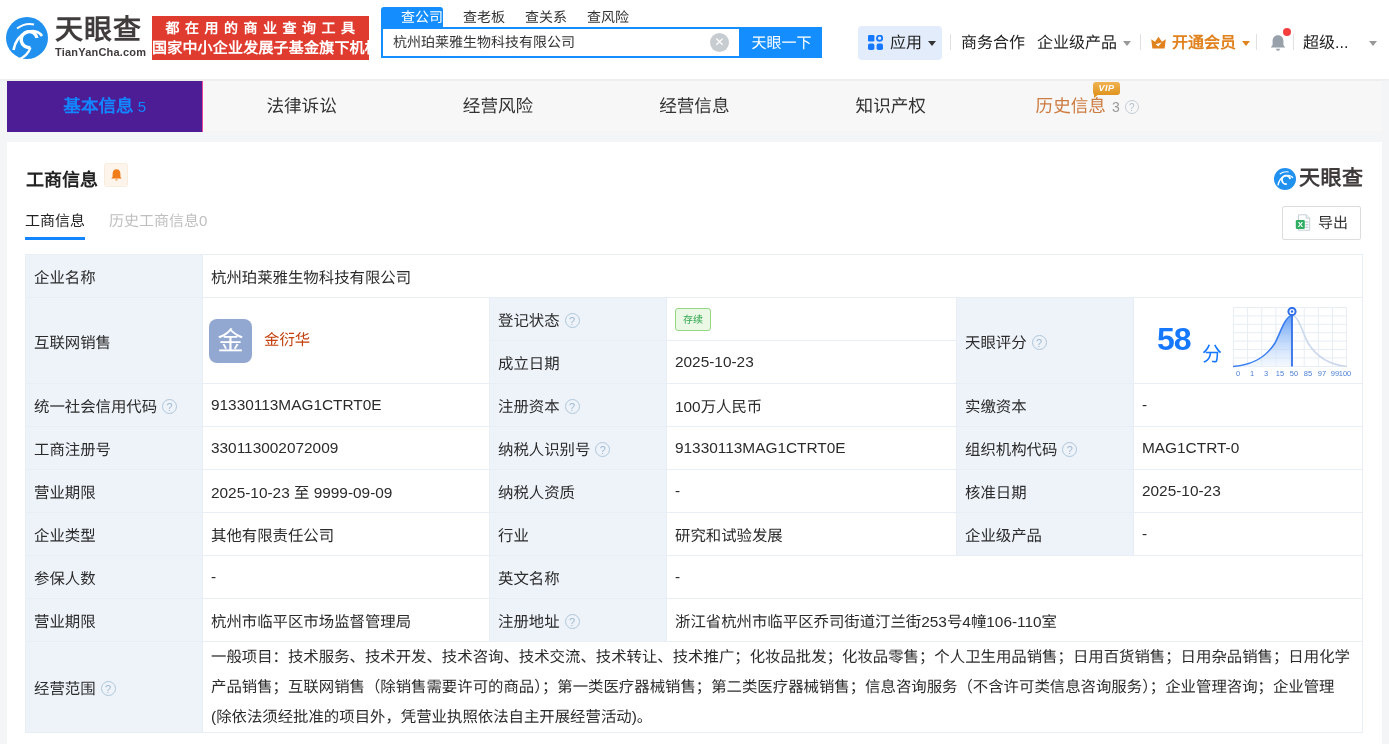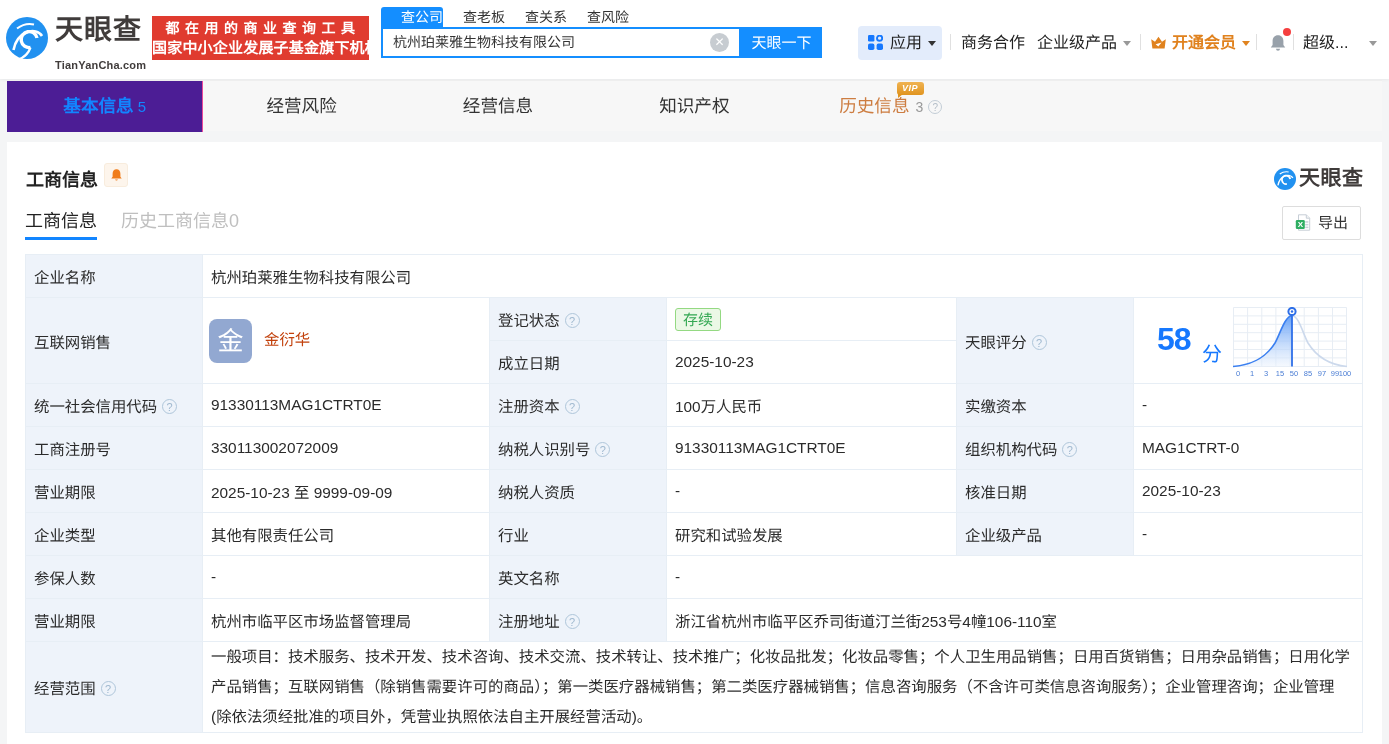--- a/index.html
+++ b/index.html
@@ -5,21 +5,21 @@
 <style>
 * { margin:0; padding:0; box-sizing:border-box; }
 html,body { width:1389px; height:744px; overflow:hidden; }
 body { font-family:"Liberation Sans", sans-serif; background:#f4f5f6; color:#333; }
 
 
 .hdr { position:relative; width:100%; height:79px; background:#fff; box-shadow:0 1px 3px rgba(0,0,0,0.05); }
 .logo { position:absolute; left:6px; top:17px; width:42px; height:42px; }
 .logo-txt { position:absolute; left:55px; top:16px; }
 .logo-cn { font-size:28px; font-weight:bold; color:#403c3b; letter-spacing:1px; line-height:27px; }
-.logo-en { font-size:11px; font-weight:bold; color:#403c3b; letter-spacing:0.2px; line-height:12px; margin-top:16px; }
+.logo-en { font-size:11px; font-weight:bold; color:#403c3b; letter-spacing:0.2px; line-height:12px; margin-top:3px; }
 .redbox { position:absolute; left:152px; top:16px; width:217px; height:44px; background:#e03b2f; color:#fff; text-align:center; padding-top:3px; }
 .redbox .l1 { font-size:14px; letter-spacing:5.5px; line-height:19px; font-weight:bold; white-space:nowrap; padding-left:5px; }
 .redbox .l2 { font-size:15px; letter-spacing:0.2px; line-height:19px; font-weight:bold; white-space:nowrap;text-align:right; }
 .stabs { position:absolute; left:381px; top:7px; height:20px; }
 .stab { display:inline-block; font-size:14px; color:#333; line-height:20px; width:62px; text-align:right; vertical-align:top; }
 .stab.on { background:#148eff; color:#fff; border-radius:3px 3px 0 0; }
 .sbox { position:absolute; left:381px; top:27px; width:360px; height:31px; border:2px solid #148eff; background:#fff; line-height:27px; font-size:14px; color:#333; padding-left:10px; }
 .sclear { position:absolute; left:710px; top:33px; width:19px; height:19px; border-radius:50%; background:#c7ccd1; color:#fff; text-align:center; line-height:19px; font-size:12px; }
 .sbtn { position:absolute; left:741px; top:27px; width:81px; height:31px; background:#148eff; color:#fff; font-size:15px; text-align:center; line-height:31px; }
 .appbtn { position:absolute; left:858px; top:26px; width:84px; height:34px; background:#e3ecfb; border-radius:4px; font-size:16px; color:#222; line-height:34px; padding-left:10px; }
@@ -40,32 +40,32 @@
 .vipbadge { position:absolute; left:104px; top:1px; width:27px; height:13px; background:linear-gradient(180deg,#f0b352,#e0941f); border-radius:3px; color:#fff; font-size:9px; font-weight:bold; font-style:italic; line-height:13px; text-align:center; letter-spacing:0.5px; }
 .vipbadge:after { content:""; position:absolute; left:1px; top:12px; border-left:5px solid #e0941f; border-bottom:4px solid transparent; }
 .qm2 { display:inline-block; width:14px; height:14px; border:1px solid #c3cdd6; border-radius:50%; color:#b4bec8; font-size:10px; line-height:13px; text-align:center; vertical-align:1px; margin-left:5px; font-weight:normal; font-style:normal; }
 .mtab .cnt3 { font-size:14px; color:#999; margin-left:4px; }
 
 
 .card { position:absolute; left:7px; top:142px; width:1375px; height:602px; background:#fff; }
 .sec-title { position:absolute; left:26px; top:165px; font-size:18px; font-weight:bold; color:#222; }
 .bellbadge { position:absolute; left:104px; top:163px; width:24px; height:24px; background:#fdf5ec; border:1px solid #f8ecdd; border-radius:3px; text-align:center; }
 .mini-logo { position:absolute; left:1274px; top:161px; }
-.subtabs { position:absolute; left:25px; top:212px; font-size:18px; line-height:18px; }
+.subtabs { position:absolute; left:25px; top:212px; font-size:15px; line-height:18px; }
 .subtab-on { color:#222; padding-bottom:7px; border-bottom:3px solid #1285ff; display:inline-block; }
 .subtab-off { color:#bfbfbf; margin-left:24px; }
 .export { position:absolute; left:1282px; top:206px; width:79px; height:34px; border:1px solid #ddd; border-radius:2px; background:#fff; text-align:center; line-height:32px; font-size:15px; color:#333; }
 
 
 table.biz { position:absolute; left:25px; top:254px; width:1337px; border-collapse:collapse; table-layout:fixed; font-size:15.4px; }
 table.biz td { border:1px solid #e7eef5; height:43px; padding:2px 8px; color:#2b2b2b; }
 td.lb { background:#eef3fa; }
 td.vl { background:#fff; }
 .qm { display:inline-block; width:15px; height:15px; border:1px solid #afc6da; border-radius:50%; color:#9fb8cf; font-size:11px; line-height:14px; text-align:center; vertical-align:1px; margin-left:5px; font-weight:normal; }
-.badge-green { display:inline-block; height:23px; line-height:21px; padding:0 7px; border:1px solid #94d982; background:#ebf8e6; color:#34a853; border-radius:3px; font-size:15px; }
+.badge-green { display:inline-block; height:23px; line-height:21px; padding:0 7px; border:1px solid #94d982; background:#ebf8e6; color:#34a853; border-radius:3px; font-size:10px; }
 .avatar { display:inline-block; width:43px; height:44px; background:#92a8d1; border-radius:8px; color:#fff; font-size:26px; text-align:center; line-height:44px; vertical-align:middle; }
 .plink { color:#c2410c; margin-left:12px; }
 .score-num { font-size:32px; font-weight:bold; color:#1678fe; letter-spacing:-1px; }
 .score-fen { font-size:20px; color:#1678fe; }
 </style>
 </head>
 <body>
 <div class="hdr">
   <svg class="logo" viewBox="0 0 42 42">
     <circle cx="21" cy="21" r="21" fill="#2191f0"></circle>
@@ -107,20 +107,21 @@
       <path d="M7 14.8 a2 2 0 0 0 4 0 Z" fill="#98a1aa"></path>
     </svg>
   <div class="vdiv" style="left:1293px;"></div>
   <div class="reddot"></div>
   <div class="hnav" style="left:1303px;">超级...</div>
   <div class="hnav" style="left:1363px;"><span class="hcaret gray"></span></div>
 </div>
 
 <div class="mtabs">
   <div class="mtab on">基本信息<span class="cnt">5</span></div>
+  <div class="mtab">法律诉讼</div>
   <div class="mtab">经营风险</div>
   <div class="mtab">经营信息</div>
   <div class="mtab">知识产权</div>
   <div class="mtab his" style="position:relative;">历史信息<span class="cnt3" style="margin-left:6px;">3</span><span class="qm2">?</span><span class="vipbadge">VIP</span></div>
 </div>
 
 <div class="card"></div>
 <div class="sec-title">工商信息</div>
 <div class="bellbadge"><svg width="13" height="15" viewBox="0 0 12 13" style="margin-top:4px;">
       <path d="M6 0.8 C3.7 0.8 2.4 2.6 2.4 4.8 L2.4 7.6 L1.2 9.2 L10.8 9.2 L9.6 7.6 L9.6 4.8 C9.6 2.6 8.3 0.8 6 0.8 Z" fill="#f07c1a"></path>

